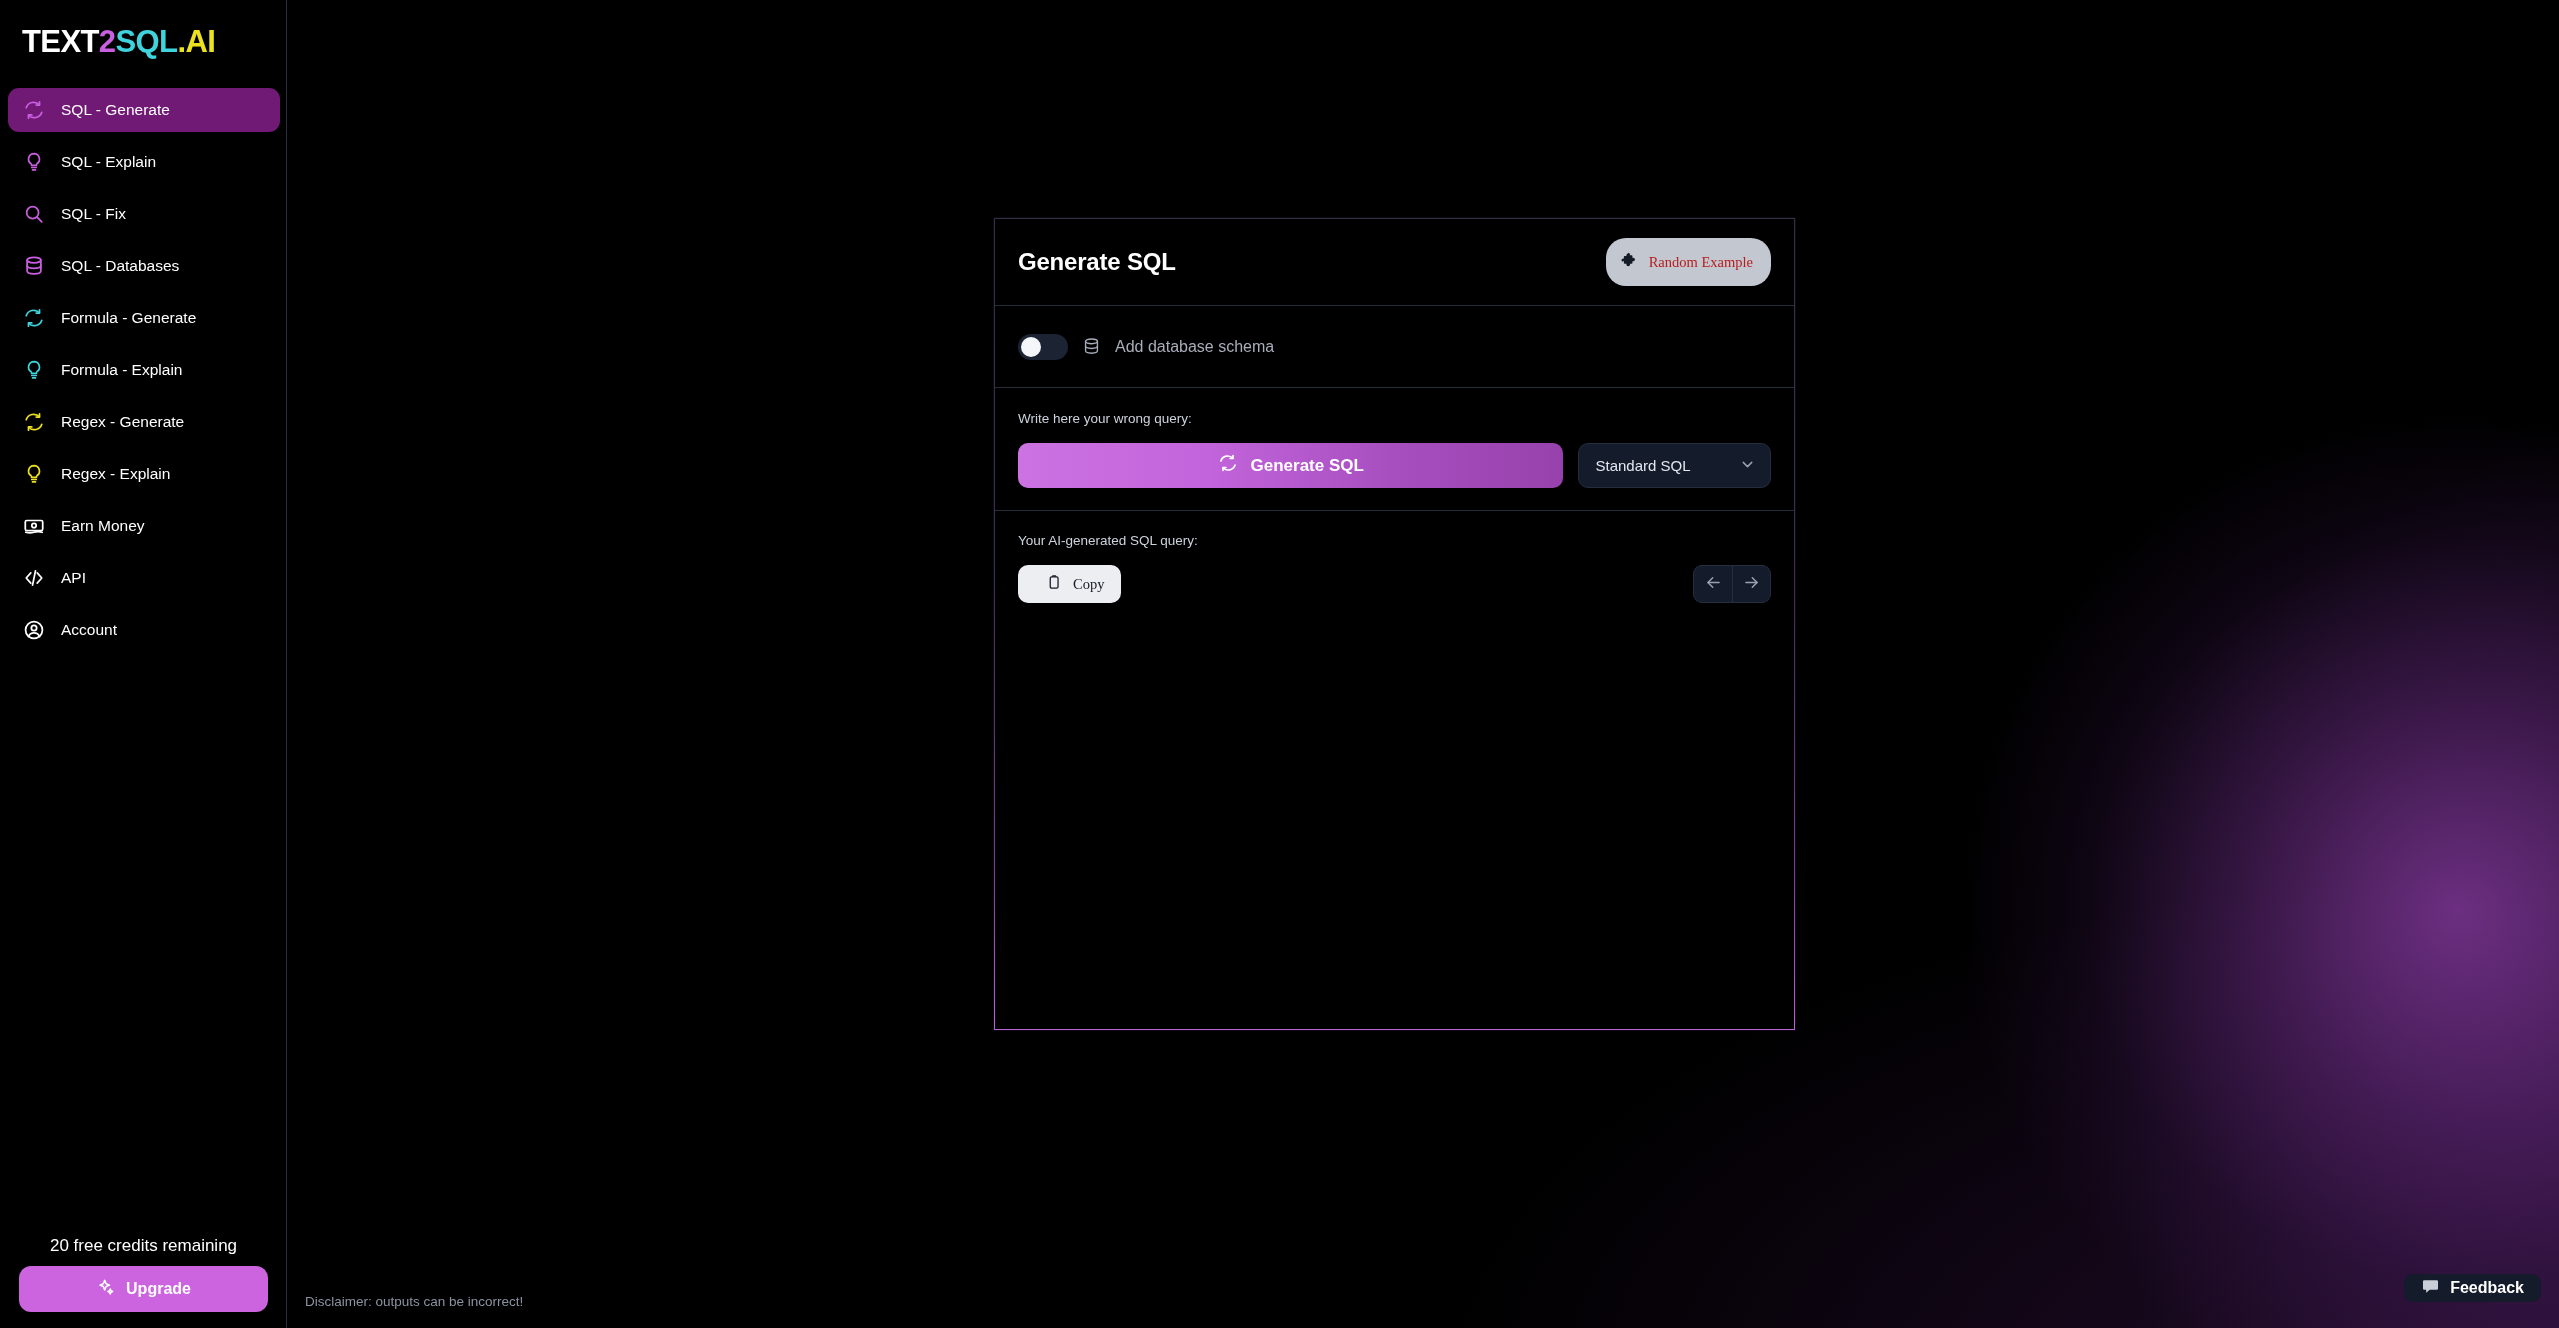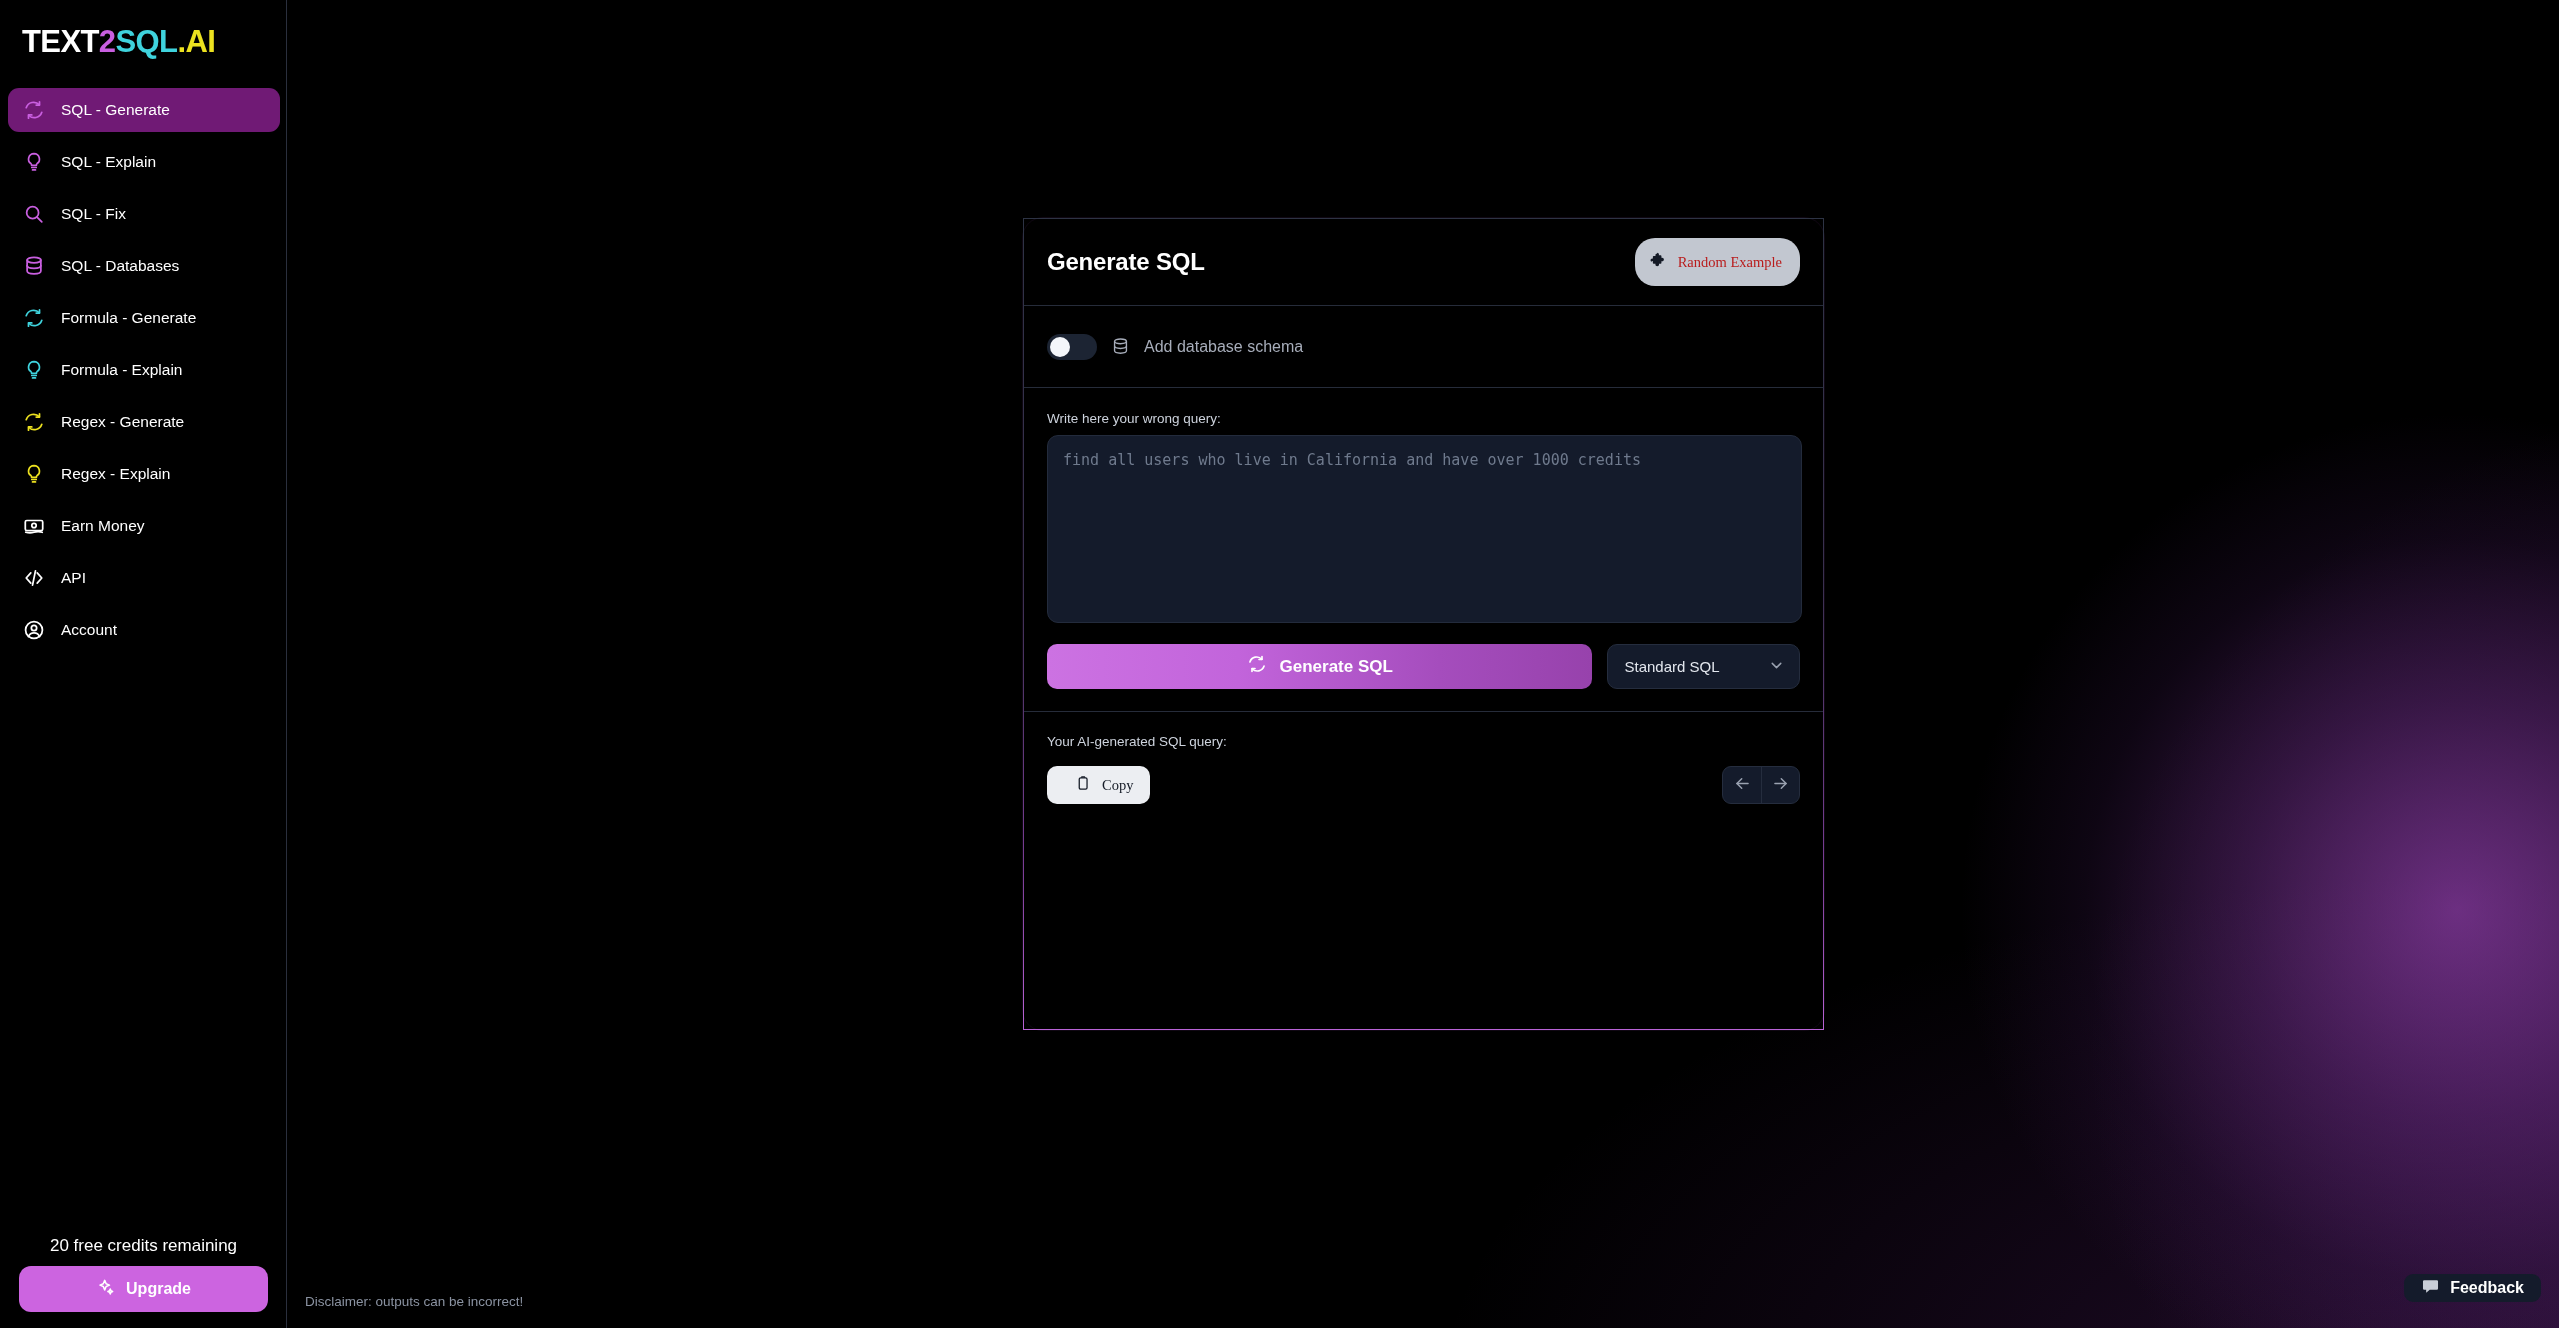--- a/index.html
+++ b/index.html
@@ -54,22 +54,22 @@
     position: absolute; left: 19px; top: 1266px; width: 249px; height: 46px;
     background: #cc64e0; border: none; border-radius: 12px;
     display: flex; align-items: center; justify-content: center; gap: 11px;
     color: #ffffff; font-size: 16px; font-weight: 700; cursor: pointer;
     font-family: "Liberation Sans", sans-serif;
   }
   .upgrade svg { width: 19px; height: 19px; }
 
   
   .card {
-    position: absolute; left: 1023px; top: 218px; width: 801px; height: 812px;
-    background: #000000; border-radius: 20px; z-index: 4;
+    position: absolute; left: 994px; top: 218px; width: 801px; height: 812px;
+    background: #000000; border-radius: 2px; z-index: 4;
     border: 1px solid;
     border-image: linear-gradient(to bottom, #2d3344 0%, #3a3050 45%, #7a3d96 80%, #b963d6 100%) 1;
     border-image-slice: 1;
     box-shadow: 0 0 0 1px rgba(150,70,180,0.10);
   }
   .card-inner { position: absolute; inset: 0; border-radius: 18px; overflow: hidden; }
 
   .card-head {
     position: absolute; left: 0; top: 0; width: 100%; height: 87px;
     border-bottom: 1px solid #262c3a;
@@ -334,21 +334,20 @@
             <path d="M4.5 5.5v6c0 1.7 3.4 3 7.5 3s7.5-1.3 7.5-3v-6"></path>
             <path d="M4.5 11.5v6c0 1.7 3.4 3 7.5 3s7.5-1.3 7.5-3v-6"></path>
           </svg>
         </span>
         <span class="schema-label">Add database schema</span>
       </div>
 
       <div class="body-pad">
 
         <div class="field-label">Write here your wrong query:</div>
-        <textarea class="area" placeholder="find all users who live in California and have over 1000 credits" style=""></textarea>
 
         <div class="action-row">
           <button class="gen-btn">
             <span>
               <svg viewBox="0 0 24 24" fill="none" stroke="#ffffff" stroke-width="2" stroke-linecap="round" stroke-linejoin="round">
                 <path d="M3.5 9.5A8.5 8.5 0 0 1 17.8 6.3"></path>
                   <path d="M18 3v3.6h-3.6"></path>
                 <path d="M20.5 14.5A8.5 8.5 0 0 1 6.2 17.7"></path>
                   <path d="M6 21v-3.6h3.6"></path>
               </svg>

